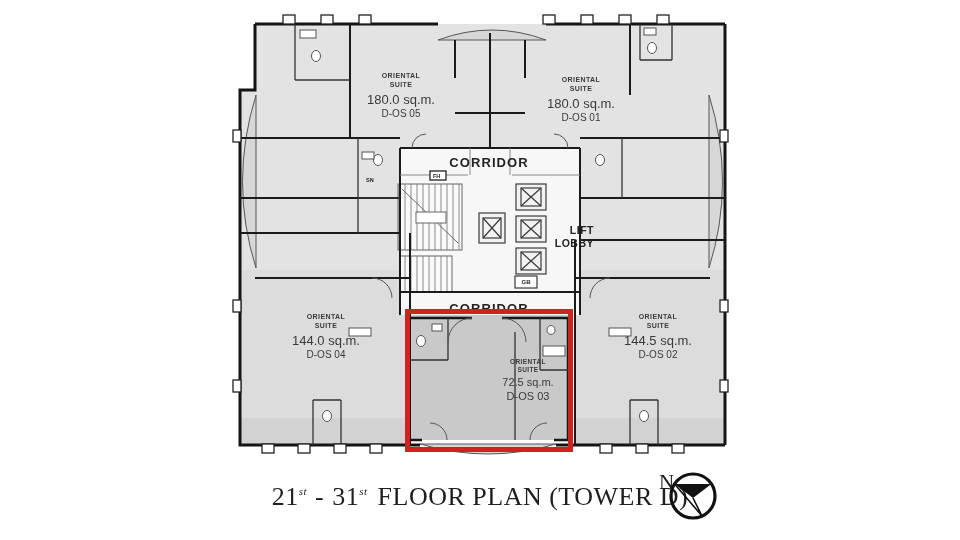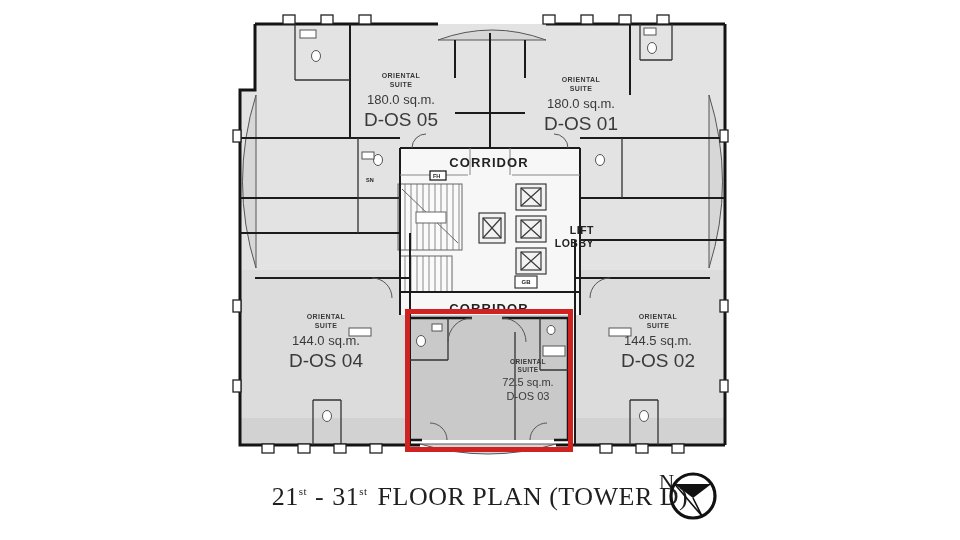--- a/index.html
+++ b/index.html
@@ -5,41 +5,41 @@
   html,body{margin:0;padding:0;background:#fff;}
   .stage{position:relative;width:960px;height:521px;background:#fff;overflow:hidden;
          font-family:"Liberation Sans",sans-serif;}
   .plan-svg{position:absolute;left:0;top:0;}
 
   
   .unit-label{position:absolute;transform:translateX(-50%);text-align:center;
               color:#3a3a3a;line-height:1.25;}
   .unit-name{font-size:7px;font-weight:600;letter-spacing:.4px;width:56px;margin:0 auto;}
   .unit-area{font-size:13px;font-weight:500;margin-top:2px;white-space:nowrap;}
-  .unit-code{font-size:19px;font-weight:500;white-space:nowrap;}
+  .unit-code{font-size:10px;font-weight:500;white-space:nowrap;}
   .unit-label.small .unit-name{font-size:6.5px;width:50px;}
   .unit-label.small .unit-area{font-size:11px;}
   .unit-label.small .unit-code{font-size:11px;}
 
   
   .core-label{position:absolute;transform:translateX(-50%);font-size:13px;font-weight:600;
               letter-spacing:1.1px;color:#222;white-space:nowrap;}
   .lift-lobby{width:52px;text-align:right;font-size:10.5px;letter-spacing:.5px;
               line-height:1.2;white-space:normal;}
   .tiny-label{position:absolute;font-size:5.5px;font-weight:600;color:#222;letter-spacing:0;}
   .gb-label{position:absolute;font-size:6px;font-weight:600;color:#222;width:20px;
             text-align:center;}
 
   .highlight-box{position:absolute;left:405px;top:309px;width:168px;height:143px;
                  box-sizing:border-box;border:5px solid #cf2221;background:transparent;}
 
   .caption{position:absolute;left:0;right:0;top:482px;text-align:center;
            font-family:"Liberation Serif",serif;font-size:26px;color:#1f1f1f;
            letter-spacing:.5px;}
-  .caption sup{font-size:11px;}
+  .caption sup{font-size:11px;font-style:italic;}
   .caption .sep{margin:0 8px;}
   .caption .rest{margin-left:10px;}
 
   .north-label{position:absolute;left:659px;top:470px;font-family:"Liberation Serif",serif;
                font-size:21px;color:#1c1c1c;}
   .compass-svg{position:absolute;left:658px;top:464px;}
 </style>
 </head>
 <body>
 

